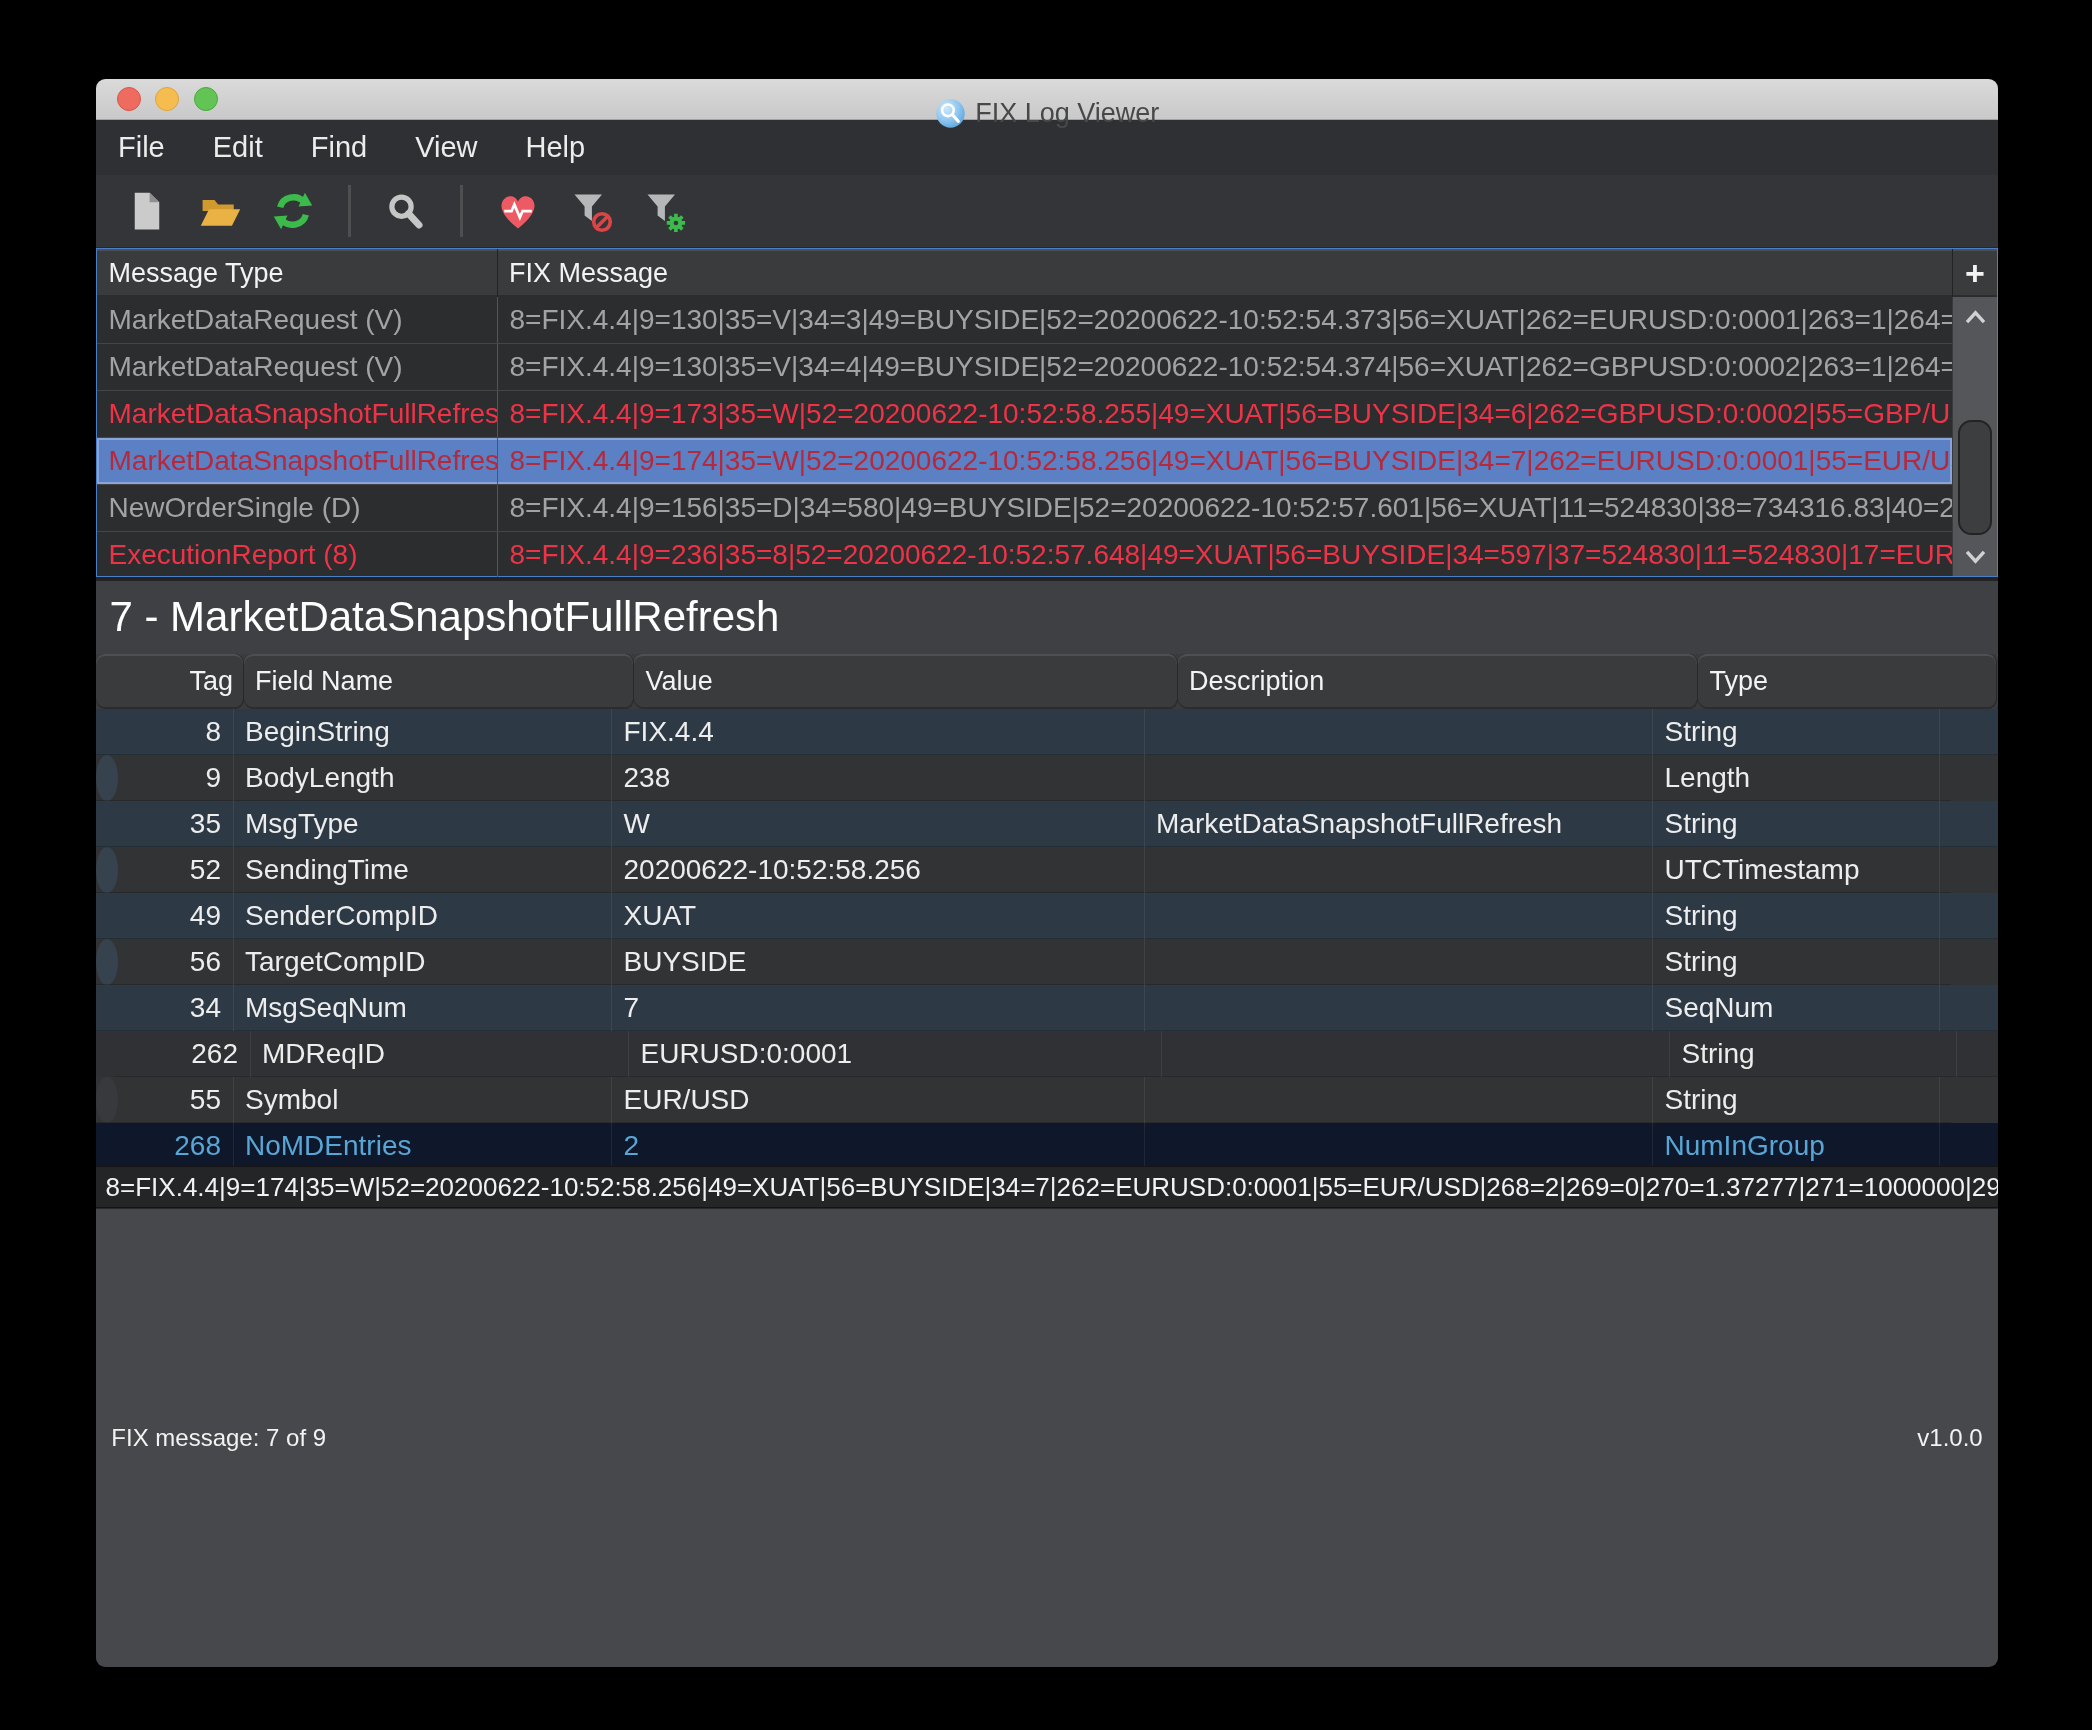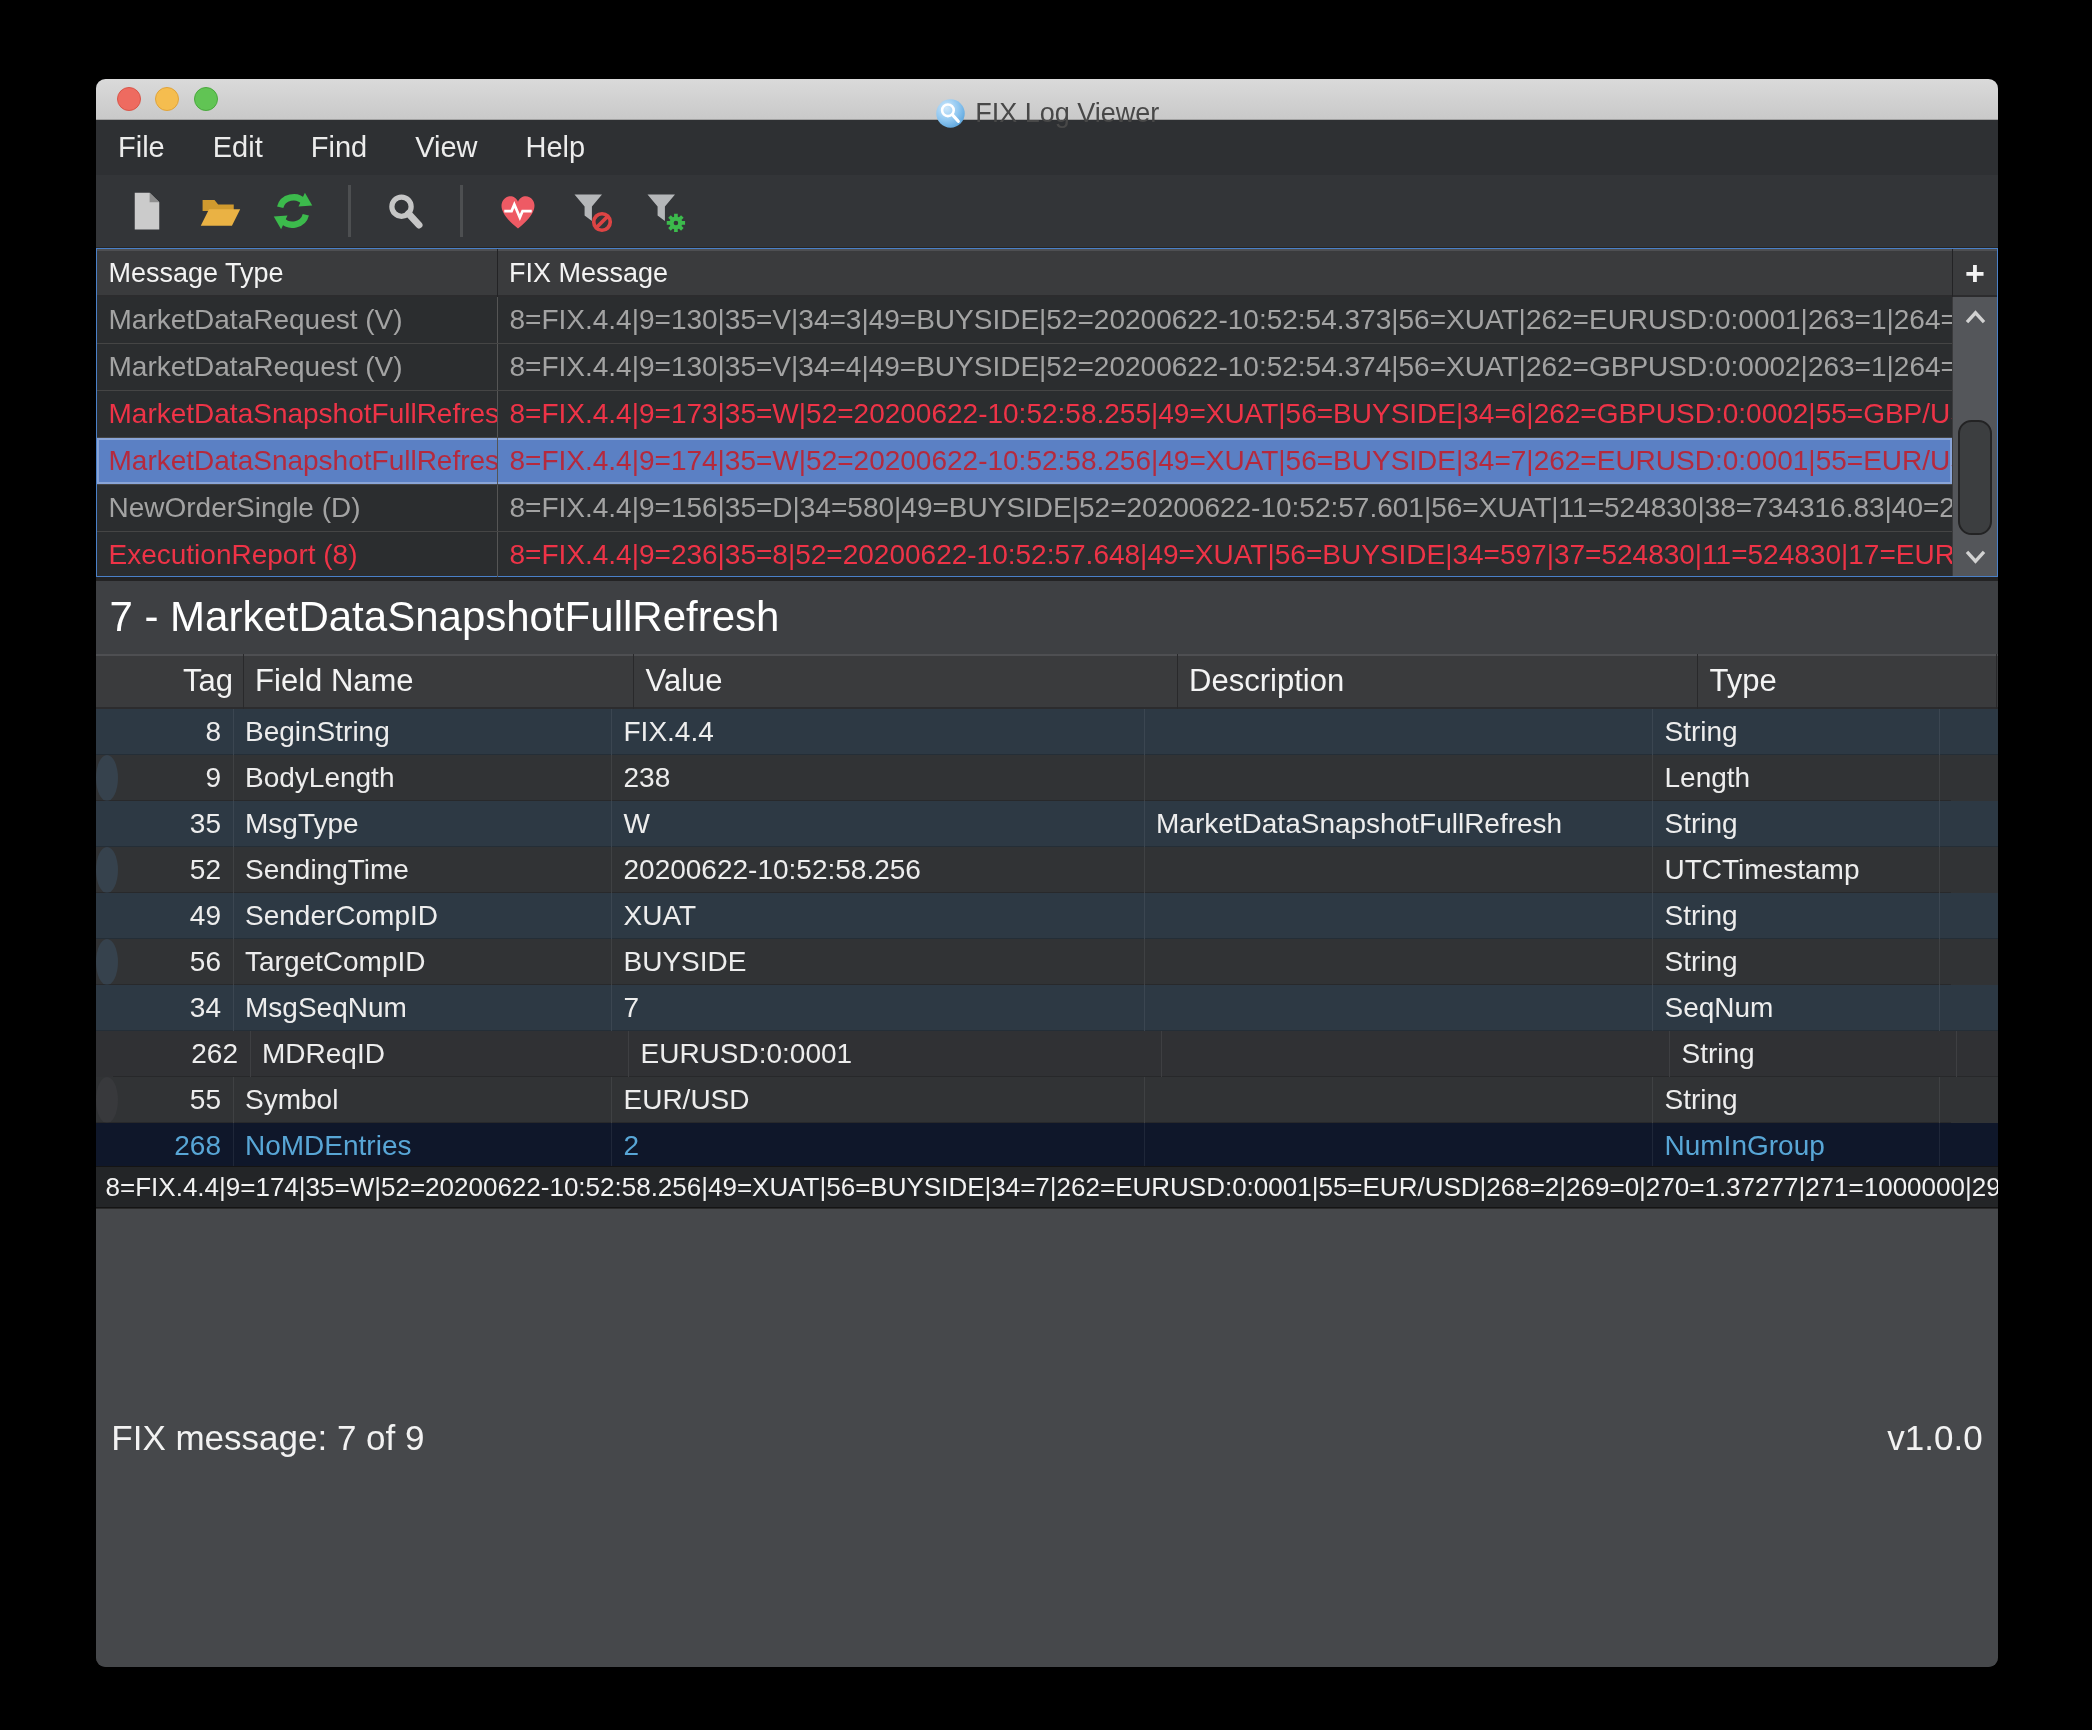--- a/index.html
+++ b/index.html
@@ -51,22 +51,22 @@
   .scrollbar{width:44px;flex:0 0 auto;background:#54565a;border-left:1px solid #3a3a3c;position:relative;
              display:flex;flex-direction:column;justify-content:space-between;align-items:center;}
   .scroll-arrow{height:40px;width:100%;display:flex;align-items:center;justify-content:center;}
   .scroll-thumb{position:absolute;left:4.8px;right:4.8px;top:44%;height:40%;background:#3c3e40;border:2.9px solid #232324;border-radius:13.4px;}
 
   
   .detail-gap{height:3.8px;flex:0 0 auto;background:#232324;}
   .detail-titlebar{height:73px;flex:0 0 auto;background:#3e4043;display:flex;align-items:center;padding-left:13.4px;
                    color:#fff;font-size:42px;}
   .detail-header{height:55px;flex:0 0 auto;display:flex;background:#3a3b3d;}
-  .dh-cell{display:flex;align-items:center;padding-left:11.5px;color:#f3f3f3;font-size:31px;
-           border-right:1.9px solid #29292b;box-shadow:inset 0 1.9px 0 #4e4f52, inset 0 -1.9px 0 #2c2c2e;}
+  .dh-cell{display:flex;align-items:center;padding-left:11.5px;color:#f3f3f3;font-size:27px;
+           border-right:1.9px solid #29292b;box-shadow:inset 0 1.9px 0 #4e4f52, inset 0 -1.9px 0 #2c2c2e;border-radius:9px;}
   .dh-tag{width:137px;flex:0 0 auto;justify-content:flex-end;padding-left:0;padding-right:9.6px;}
   .dh-field{width:378px;flex:0 0 auto;}
   .dh-value{width:531px;flex:0 0 auto;}
   .dh-desc{width:508px;flex:0 0 auto;}
   .dh-type{width:286px;flex:0 0 auto;}
   .dh-sliver{flex:1;border-right:none;padding-left:0;}
 
   .detail-rows{flex:1;display:flex;flex-direction:column;min-height:0;}
   .detail-row{display:flex;height:46px;flex:0 0 auto;color:#ededed;}
   .dcell{display:flex;align-items:center;padding-left:11.5px;font-size:28px;white-space:nowrap;overflow:hidden;
@@ -82,21 +82,21 @@
   .sec-header.light{background:#36424d;}
   .sec-body.dark{background:#303134;padding-left:17px;}
   .sec-body.light{background:#38393c;}
   .sec-group.dark,.sec-group.light{background:#0f172a;color:#58a6d6;}
   .sec-trailer{background:#364233;}
 
   
   .raw-bar{height:40px;flex:0 0 auto;background:#232527;border-top:1.9px solid #141414;border-bottom:1.9px solid #141414;
            display:flex;align-items:center;padding:0 9.6px;color:#f2f2f2;font-size:26px;white-space:nowrap;overflow:hidden;}
   .status-bar{flex:1;background:#46484b;display:flex;align-items:center;justify-content:space-between;
-              padding:0 15.3px;color:#f2f2f2;font-size:35px;border-top:1px solid #2a2a2a;}
+              padding:0 15.3px;color:#f2f2f2;font-size:24px;border-top:1px solid #2a2a2a;}
 </style>
 </head>
 <body>
 
 <div class="window">
 
   <div class="titlebar">
     <div class="traffic">
       <div class="light red"></div>
       <div class="light yellow"></div>

